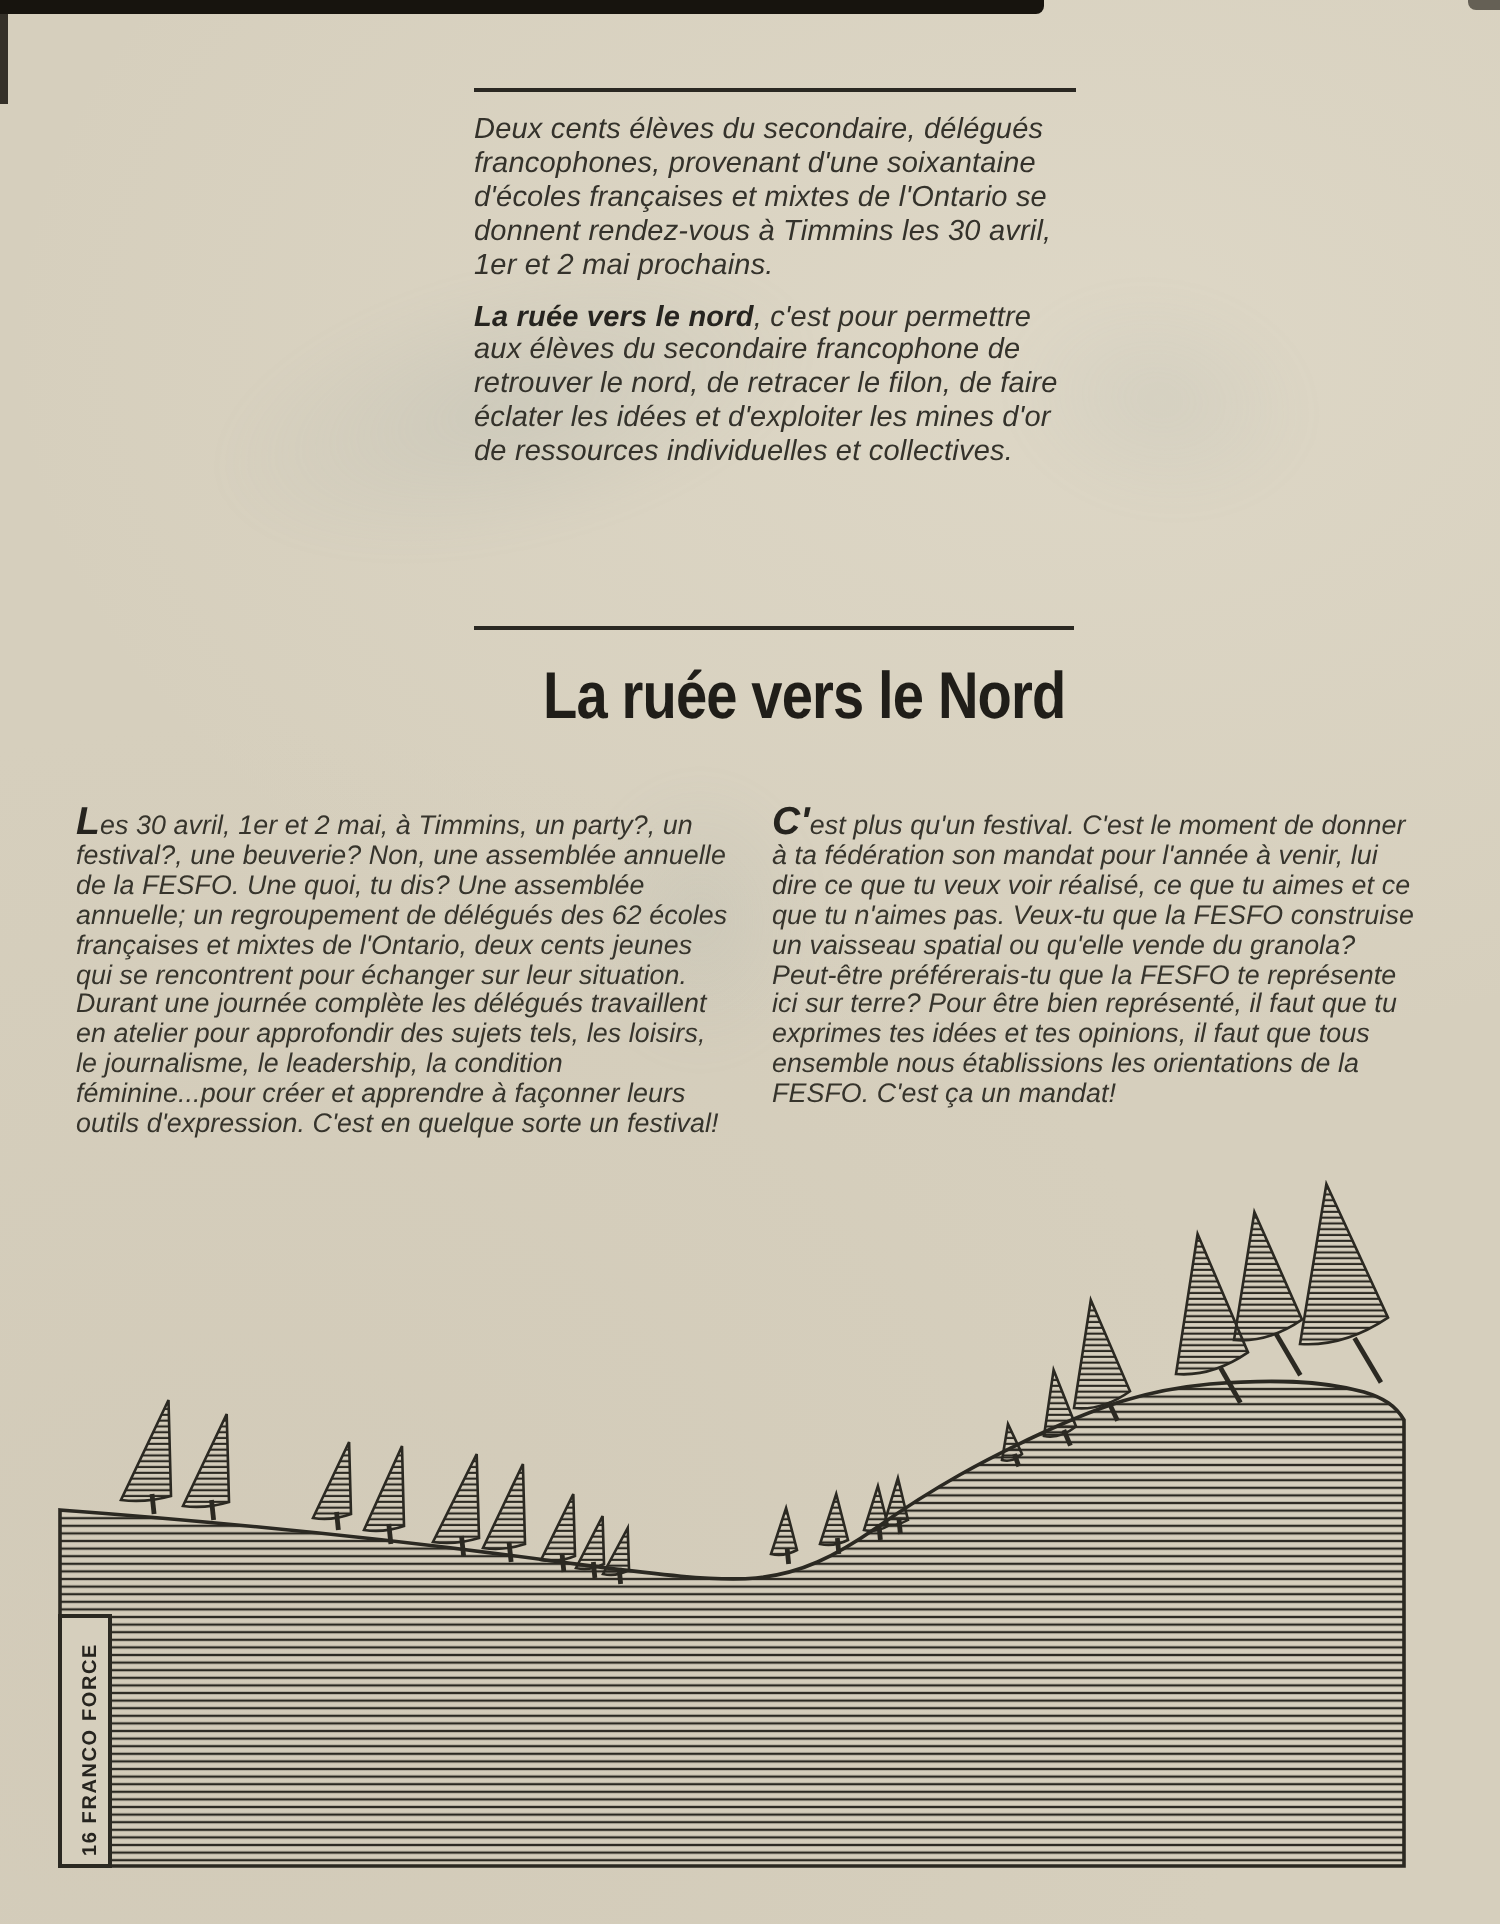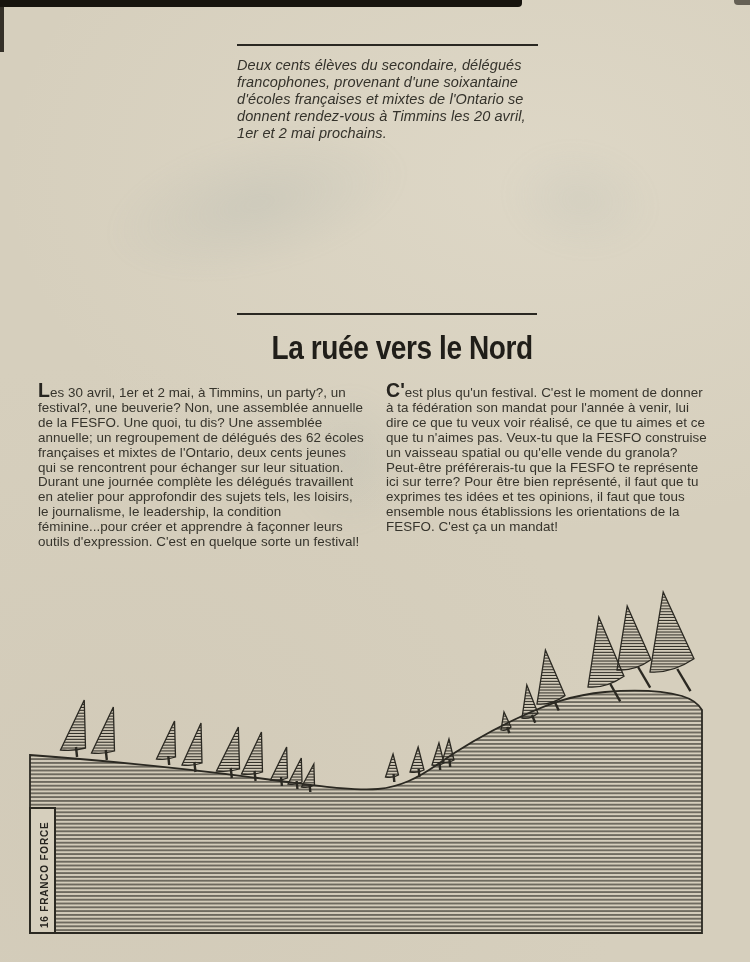--- a/index.html
+++ b/index.html
@@ -30,21 +30,21 @@
 
   .intro{position:absolute;left:237px;top:57px;width:305px;
          font-style:italic;font-size:14.5px;line-height:16.9px;color:#34322b;letter-spacing:0.1px;}
   .intro p{margin:0 0 9px 0;}
   .intro b{font-style:italic;color:#26241f;}
 
   .title{position:absolute;left:249px;top:330px;width:300px;margin:0;text-align:center;
          font-size:33px;line-height:36px;font-weight:700;color:#201e19;
          letter-spacing:-0.5px;transform:scaleX(0.85);transform-origin:50% 50%;white-space:nowrap;}
 
-  .columns{position:absolute;left:38px;top:383px;width:676px;display:flex;gap:21px;}
+  .columns{position:absolute;left:38px;top:404px;width:676px;display:flex;gap:21px;font-style:italic;}
   .col{width:327px;font-size:13.4px;line-height:14.9px;color:#36342c;letter-spacing:0.05px;}
   .dropcap{font-weight:700;font-size:19.5px;line-height:14.9px;color:#26241f;}
 
   .illustration{position:absolute;left:20px;top:590px;width:710px;height:362px;}
   .illustration svg{display:block;}
 </style>
 </head>
 <body>
 
 <div class="page">
@@ -53,21 +53,22 @@
   <div class="edge-left"></div>
   <div class="edge-corner-tr"></div>
 
   <div class="ghost g1"></div>
   <div class="ghost g2"></div>
   <div class="ghost g3"></div>
 
   <div class="rule rule-top"></div>
 
   <div class="intro">
-    <p><b></b><span>Deux cents élèves du secondaire, délégués francophones, provenant d'une soixantaine d'écoles françaises et mixtes de l'Ontario se donnent rendez-vous à Timmins les 20 avril, 1er et 2 mai prochains.</span></p>
+    <p><b></b><span>Deux cents élèves du secondaire, délégués francophones, provenant d'une soixantaine d'écoles françaises et mixtes de l'Ontario se donnent rendez-vous à Timmins les 30 avril, 1er et 2 mai prochains.</span></p>
+    <p><b>La ruée vers le nord</b><span>, c'est pour permettre aux élèves du secondaire francophone de retrouver le nord, de retracer le filon, de faire éclater les idées et d'exploiter les mines d'or de ressources individuelles et collectives.</span></p>
   </div>
 
   <div class="rule rule-bottom"></div>
 
   <h1 class="title">La ruée vers le Nord</h1>
 
   <div class="columns">
     <div class="col">
       <span class="dropcap">L</span><span>es 30 avril, 1er et 2 mai, à Timmins, un party?, un festival?, une beuverie?  Non, une assemblée annuelle de la FESFO.  Une quoi, tu dis?  Une assemblée annuelle; un regroupement de délégués des 62 écoles françaises et mixtes de l'Ontario, deux cents jeunes qui se rencontrent pour échanger sur leur situation.  Durant une journée complète les délégués travaillent en atelier pour approfondir des sujets tels, les loisirs, le journalisme, le leadership, la condition féminine...pour créer et apprendre à façonner leurs outils d'expression.  C'est en quelque sorte un festival!</span>
     </div>

